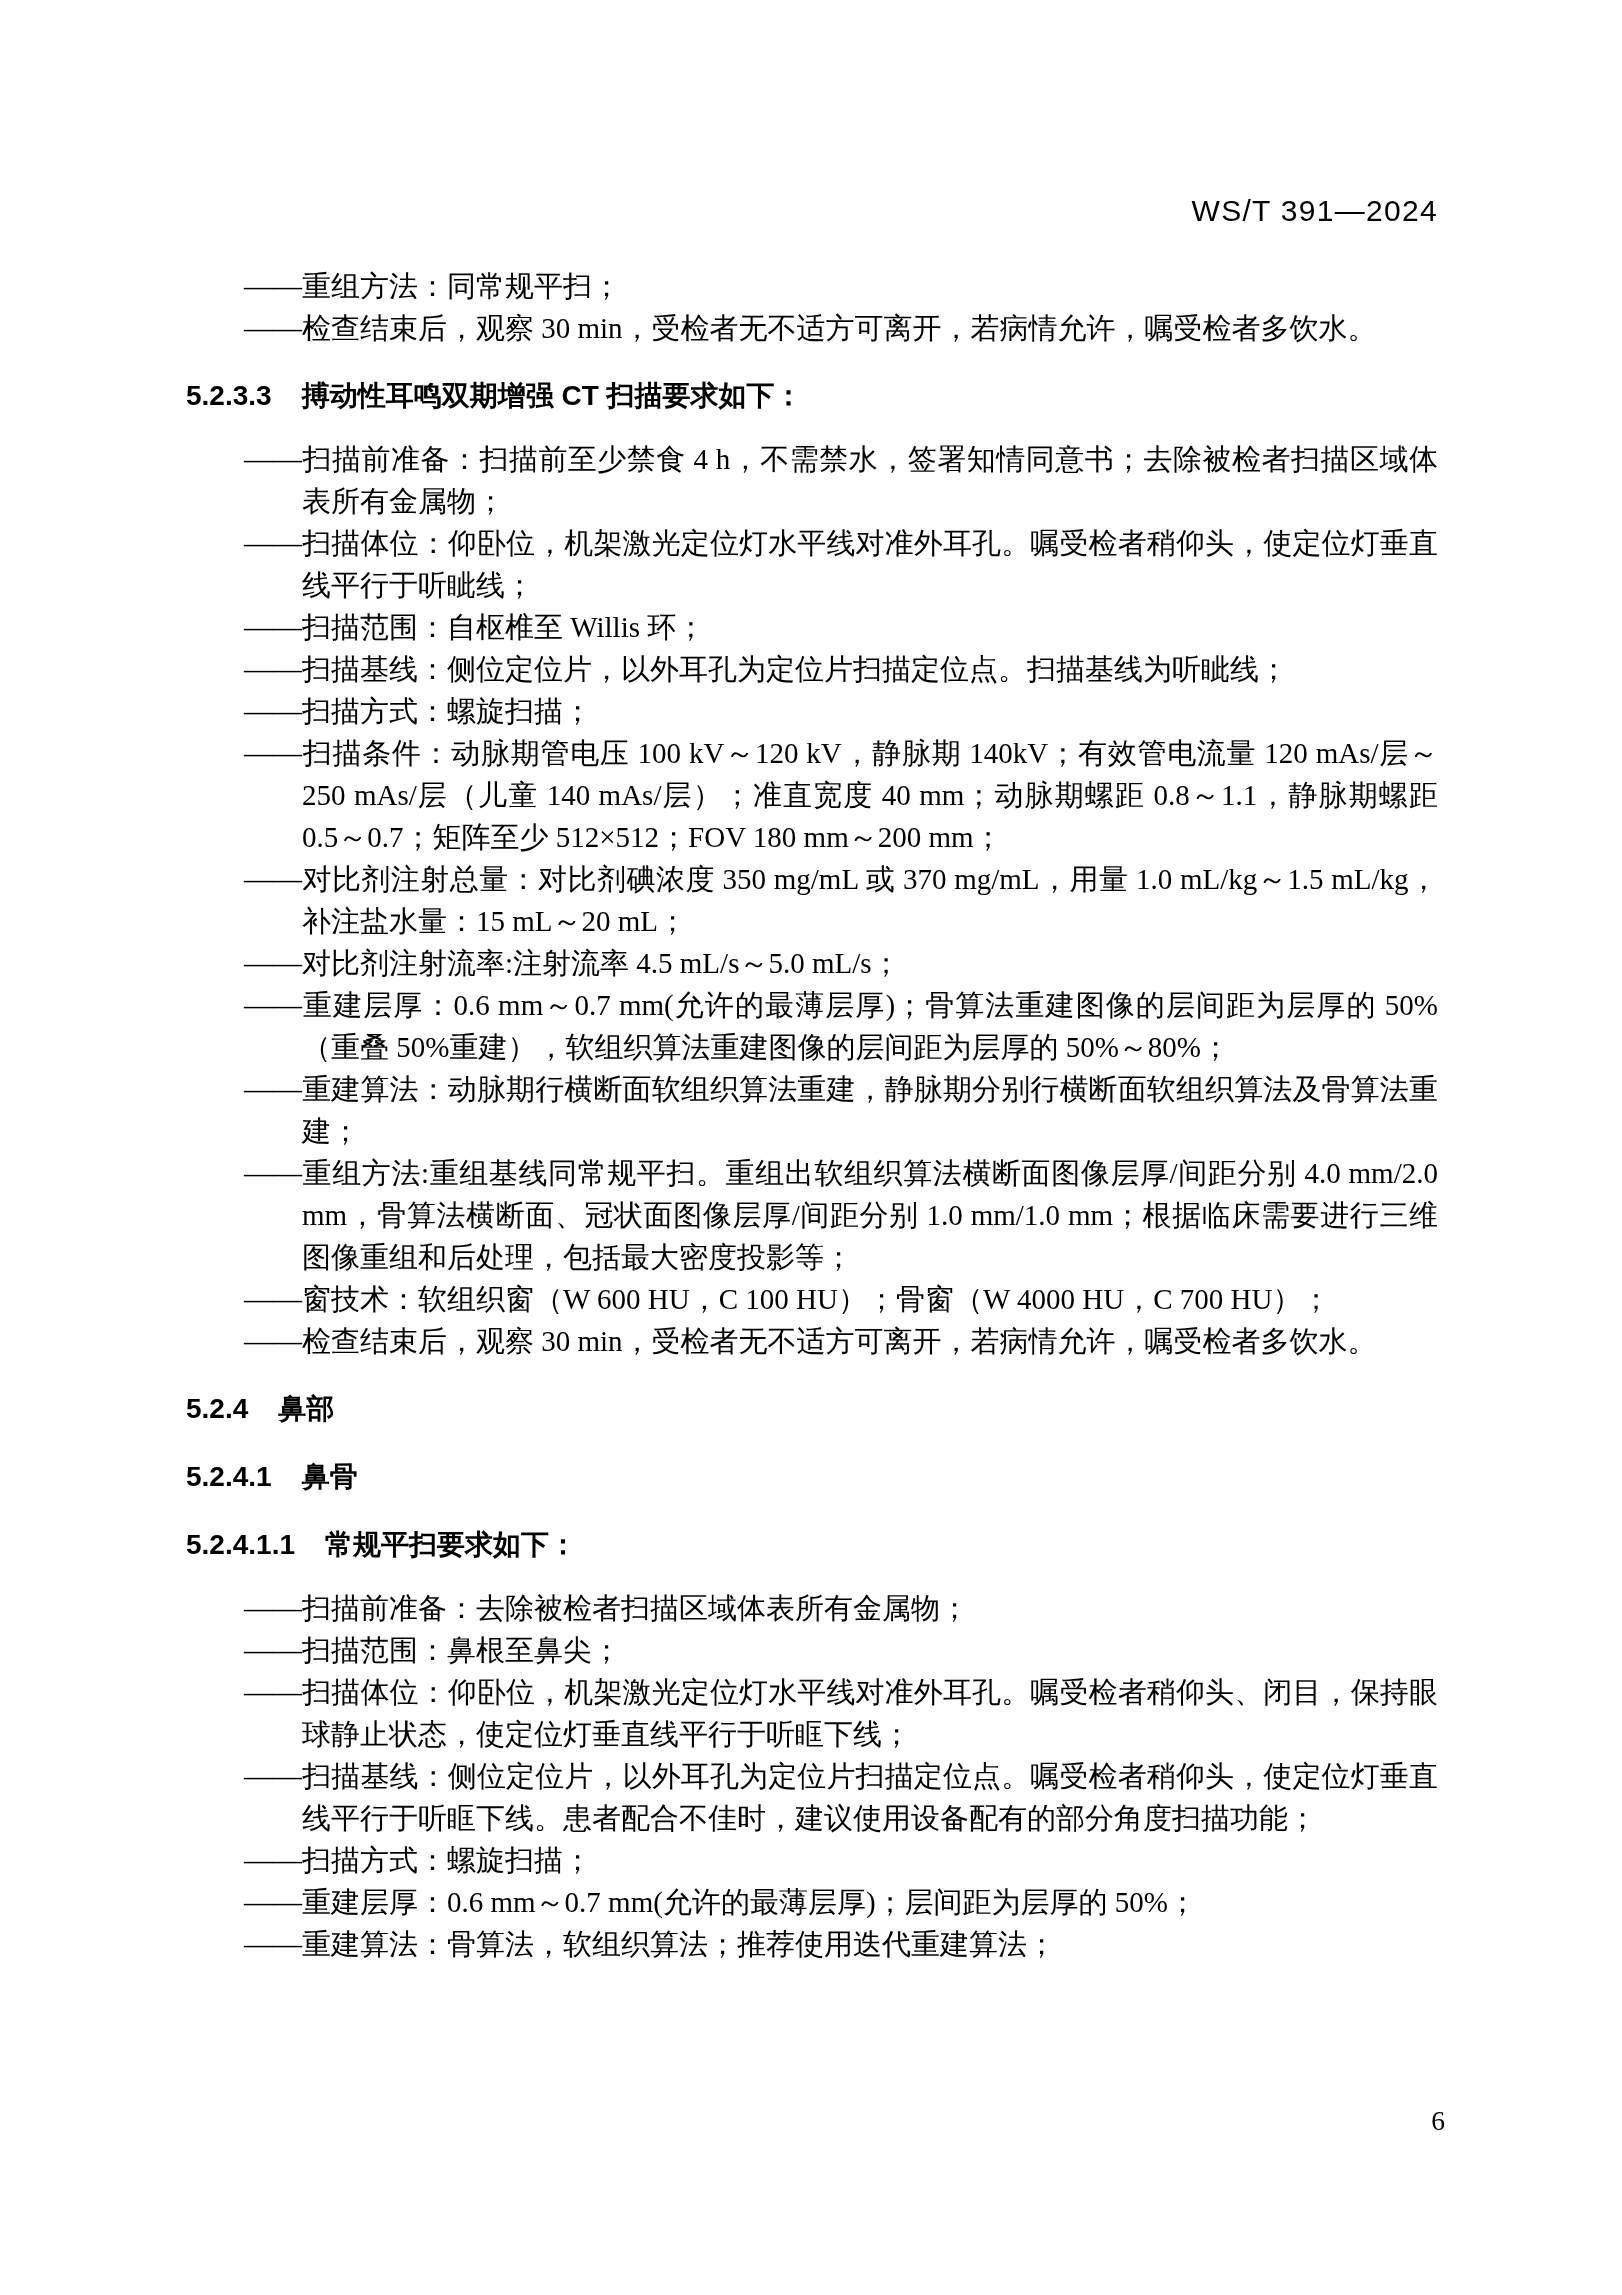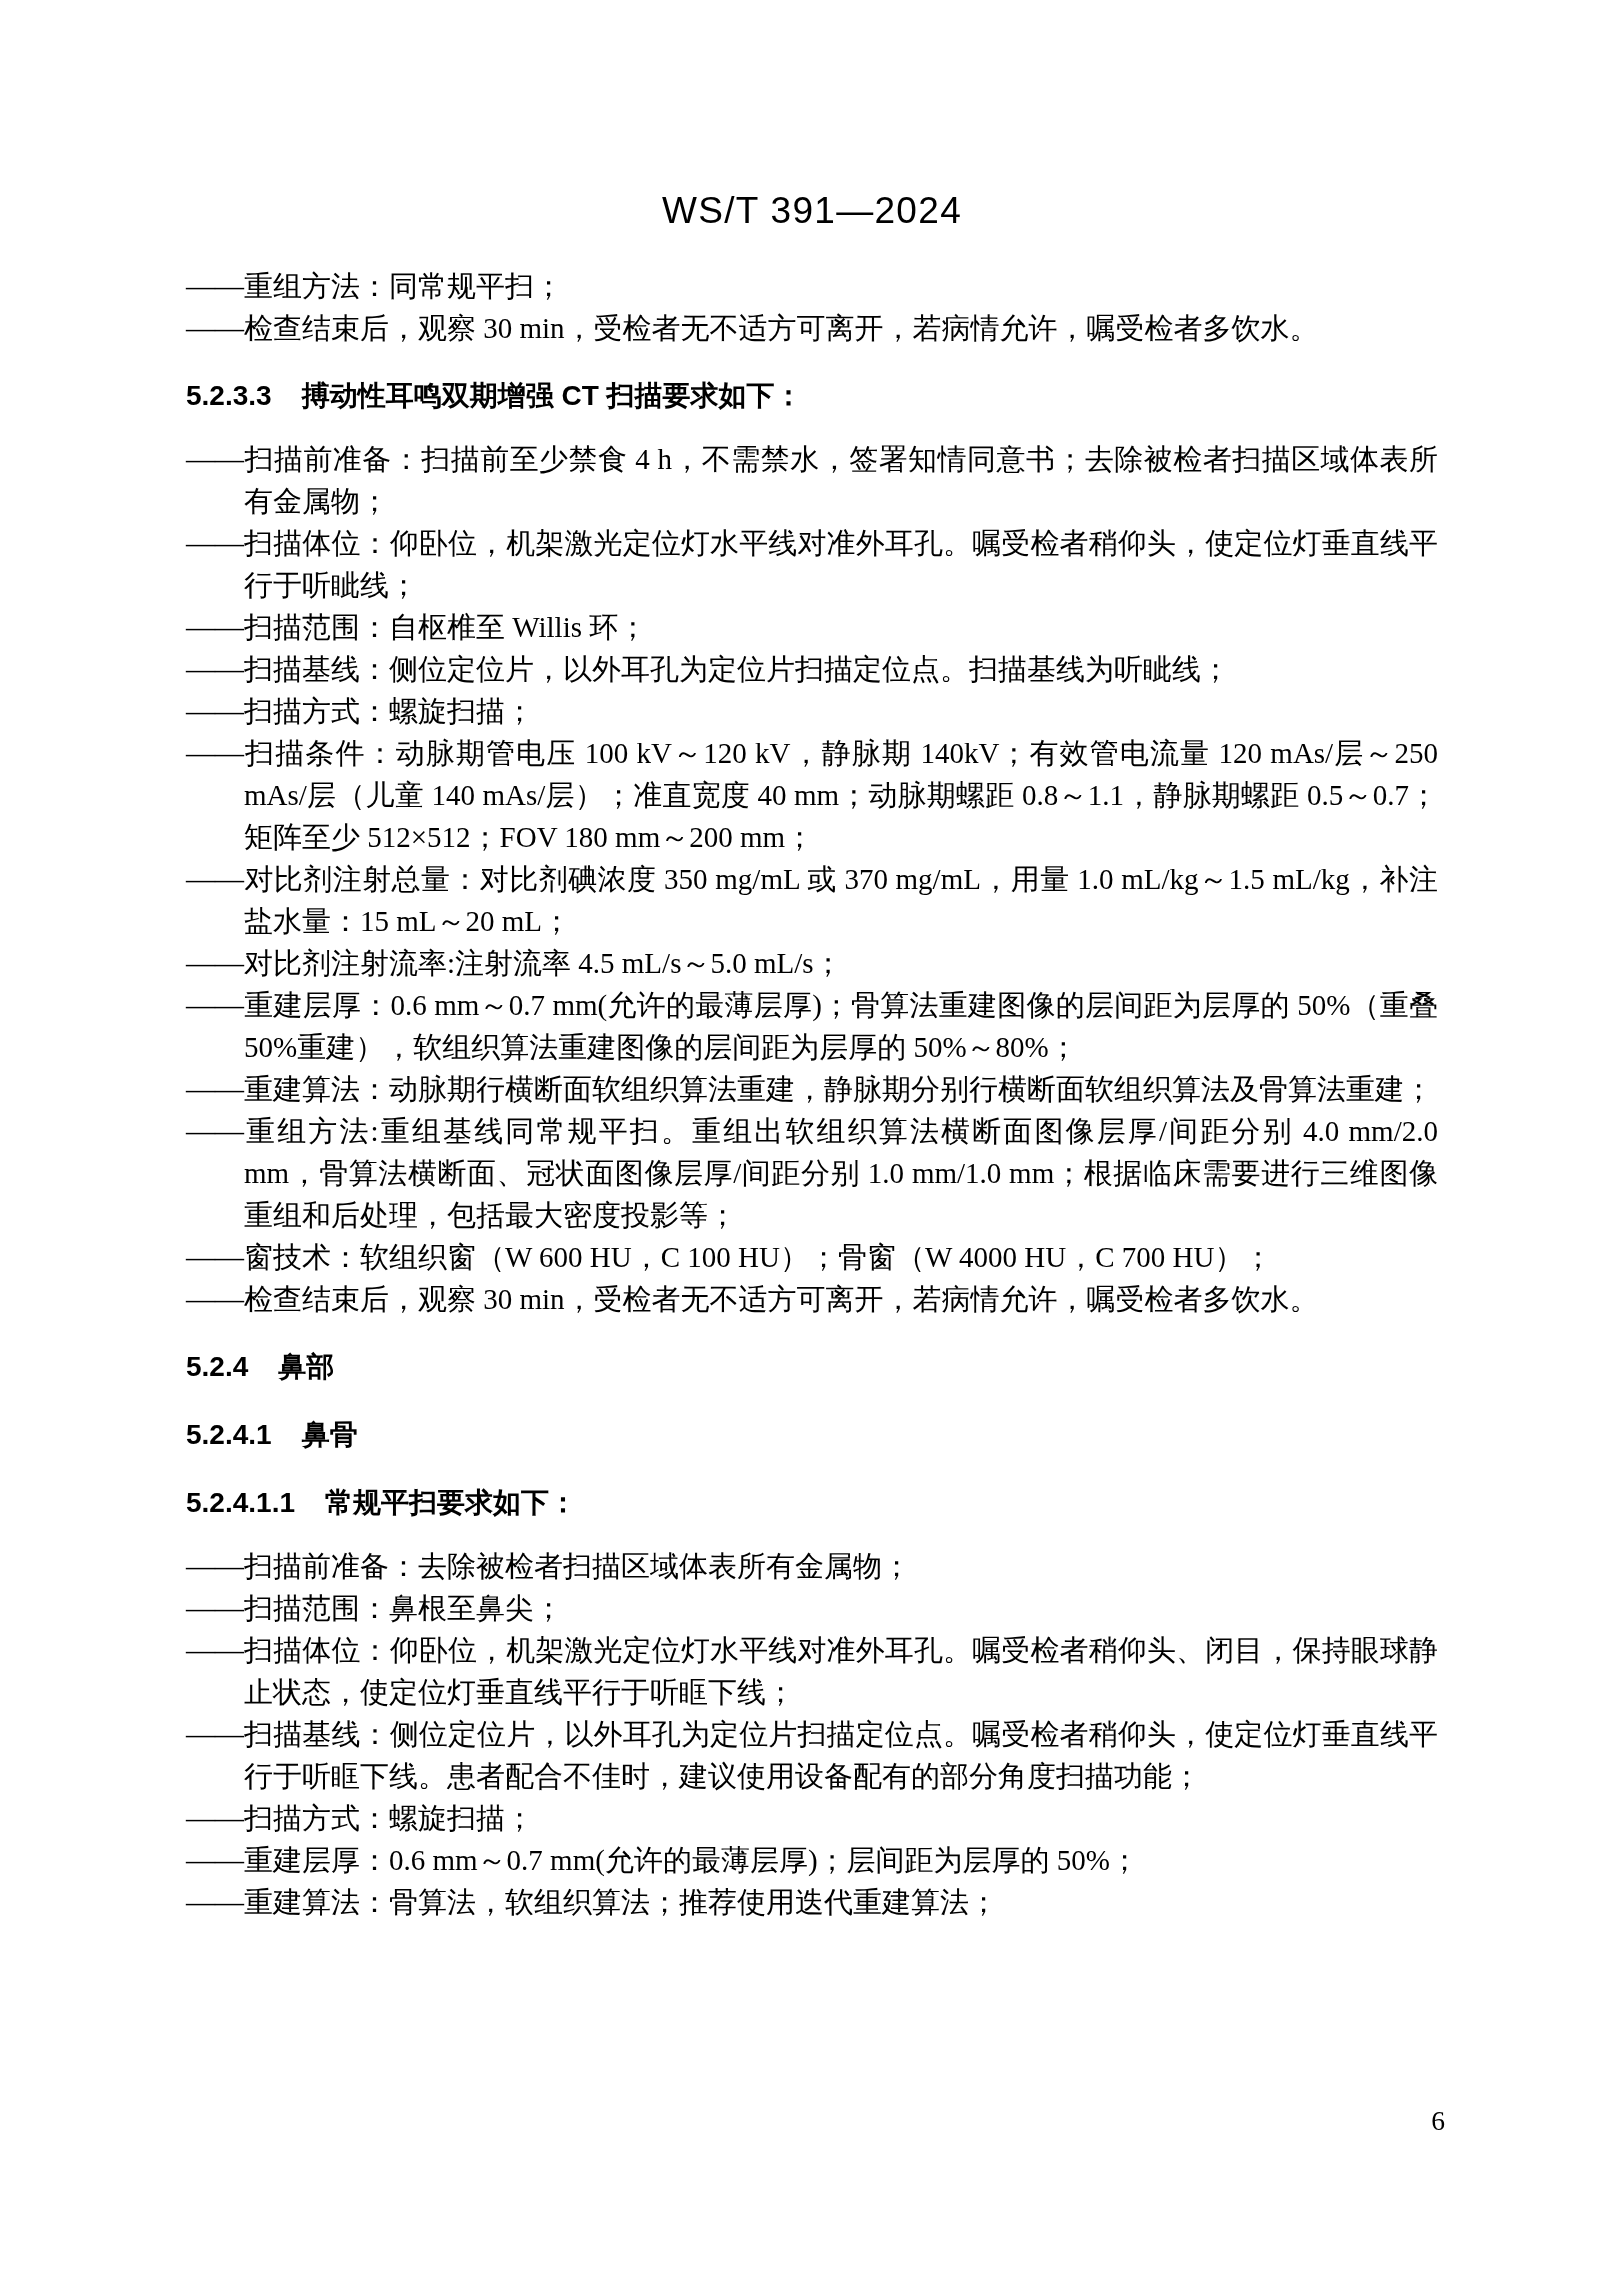--- a/index.html
+++ b/index.html
@@ -12,34 +12,35 @@
     width: 1623px;
     height: 2295px;
     position: relative;
     color: #000000;
     font-family: "Liberation Serif", "DejaVu Serif", serif;
   }
   .page-inner {
     padding: 194px 185px 0 186px;
   }
   .doc-header {
-    text-align: center;
+    text-align: right;
     font-family: "Liberation Sans", "DejaVu Sans", sans-serif;
-    font-size: 37px;
+    font-size: 30px;
     line-height: 33px;
     letter-spacing: 1.3px;
     font-weight: 500;
   }
   .doc-content {
     margin-top: 38px;
     font-size: 29px;
     line-height: 42px;
     text-align: justify;
   }
   .item {
+    margin-left: 58px;
     padding-left: 58px;
     text-indent: -58px;
   }
   .heading {
     font-family: "Liberation Sans", "DejaVu Sans", sans-serif;
     font-weight: bold;
     font-size: 28px;
     line-height: 42px;
     margin: 26px 0 21px 0;
     text-align: left;

